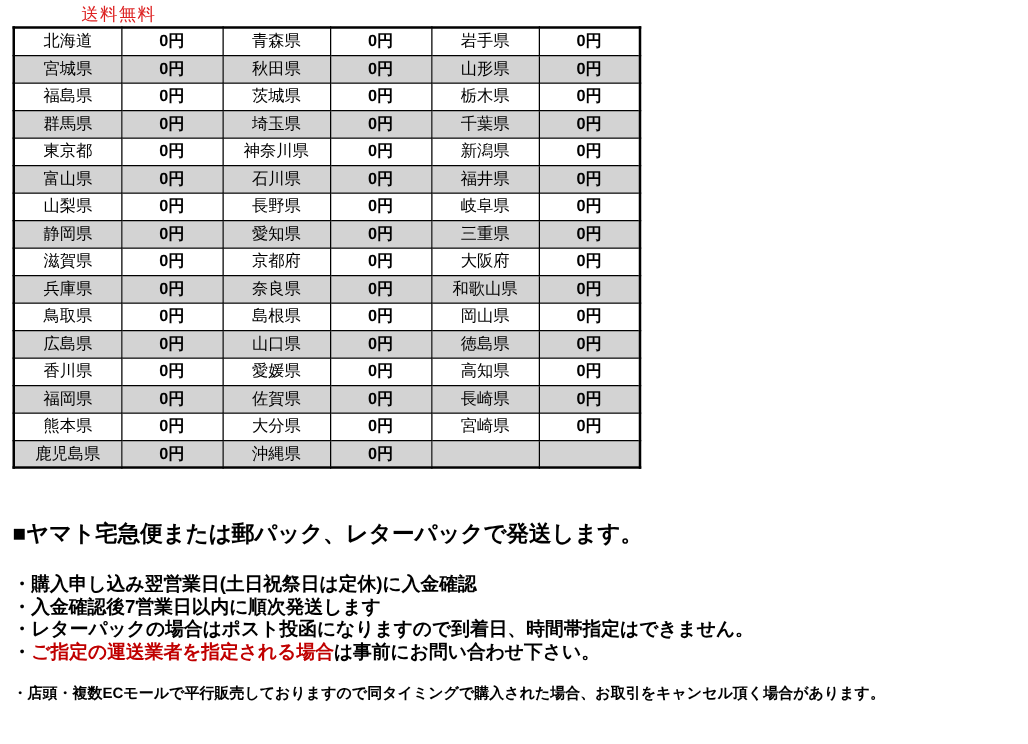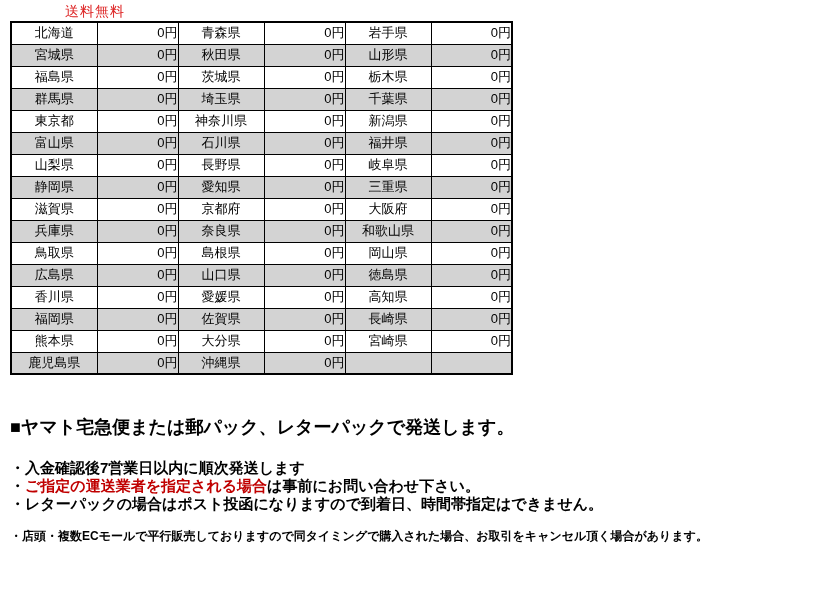--- a/index.html
+++ b/index.html
@@ -51,23 +51,23 @@
     white-space: nowrap;
   }
   td.pref {
     width: 86px;
     font-weight: normal;
     text-align: center;
     font-size: 14px;
   }
   td.fee {
     width: 81px;
-    text-align: right;
+    text-align: center;
     padding-left: 8px;
-    font-weight: normal;
+    font-weight: bold;
   }
   tr.alt { background: var(--row-gray); }
   .method {
     position: absolute;
     left: 10px;
     top: 415px;
     margin: 0;
     font-size: 18px;
     font-weight: bold;
     white-space: nowrap;
@@ -227,19 +227,20 @@
           <td class="fee">0円</td>
           <td class="pref"></td>
           <td class="fee"></td>
         </tr>
       </tbody>
   </table>
 
   <p class="method">■ヤマト宅急便または郵パック、レターパックで発送します。</p>
 
   <div class="bullets">
+    <p>・購入申し込み翌営業日(土日祝祭日は定休)に入金確認</p>
     <p>・入金確認後7営業日以内に順次発送します</p>
+    <p>・レターパックの場合はポスト投函になりますので到着日、時間帯指定はできません。</p>
     <p><span>・</span><span class="red-part">ご指定の運送業者を指定される場合</span><span>は事前にお問い合わせ下さい。</span></p>
-    <p>・レターパックの場合はポスト投函になりますので到着日、時間帯指定はできません。</p>
     <p class="small">・店頭・複数ECモールで平行販売しておりますので同タイミングで購入された場合、お取引をキャンセル頂く場合があります。</p>
   </div>
 
 </div>
 
 </body></html>

